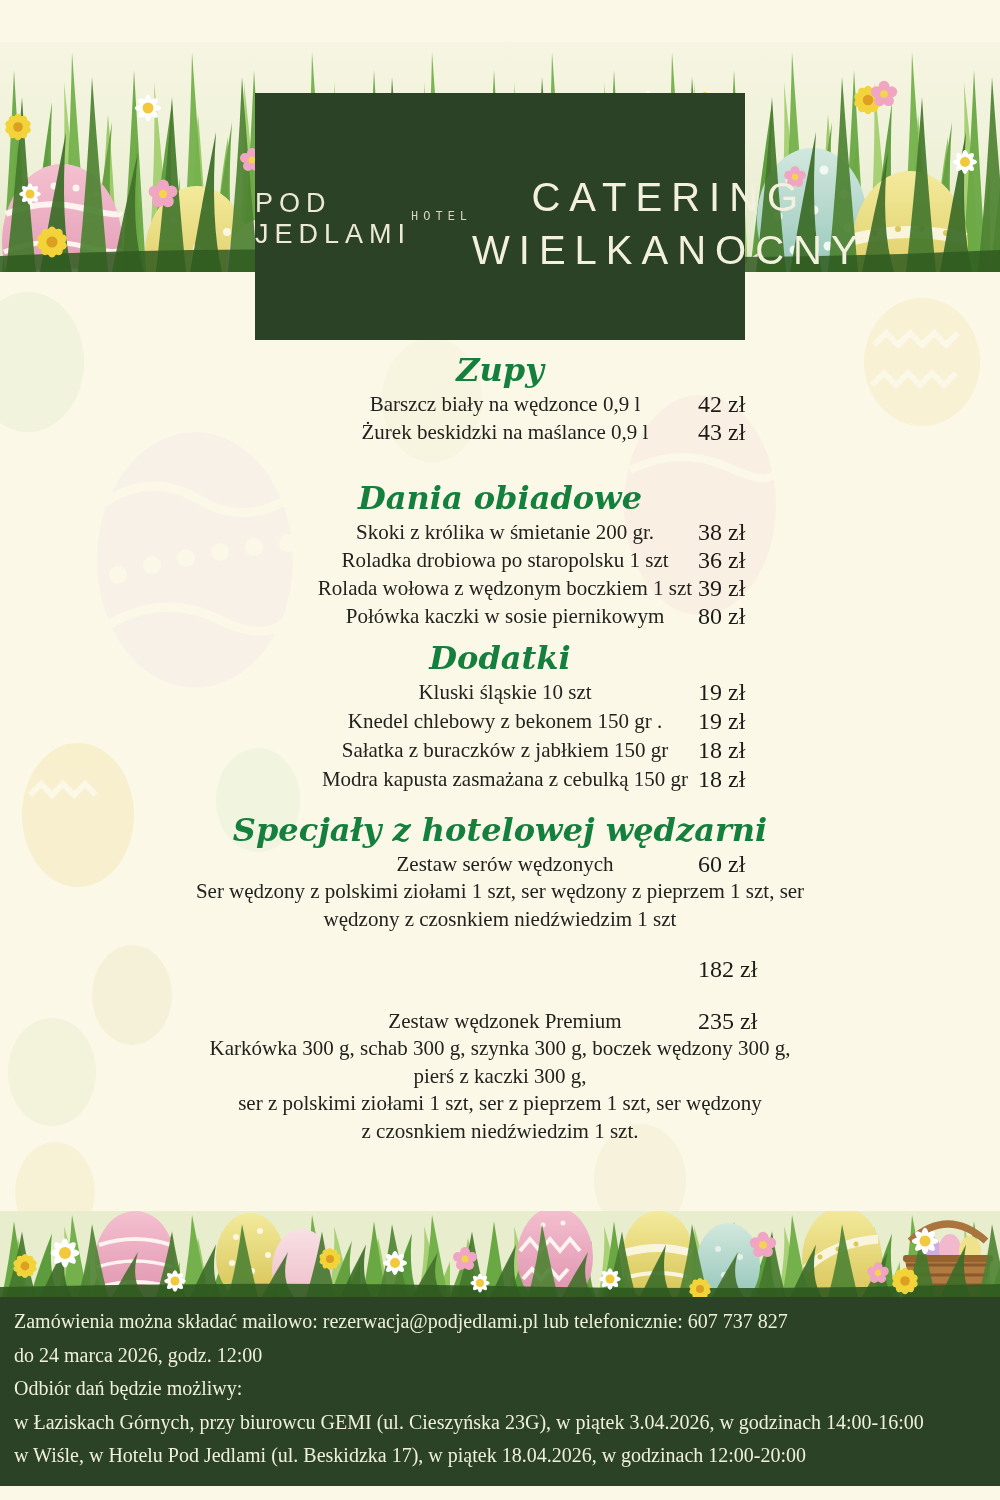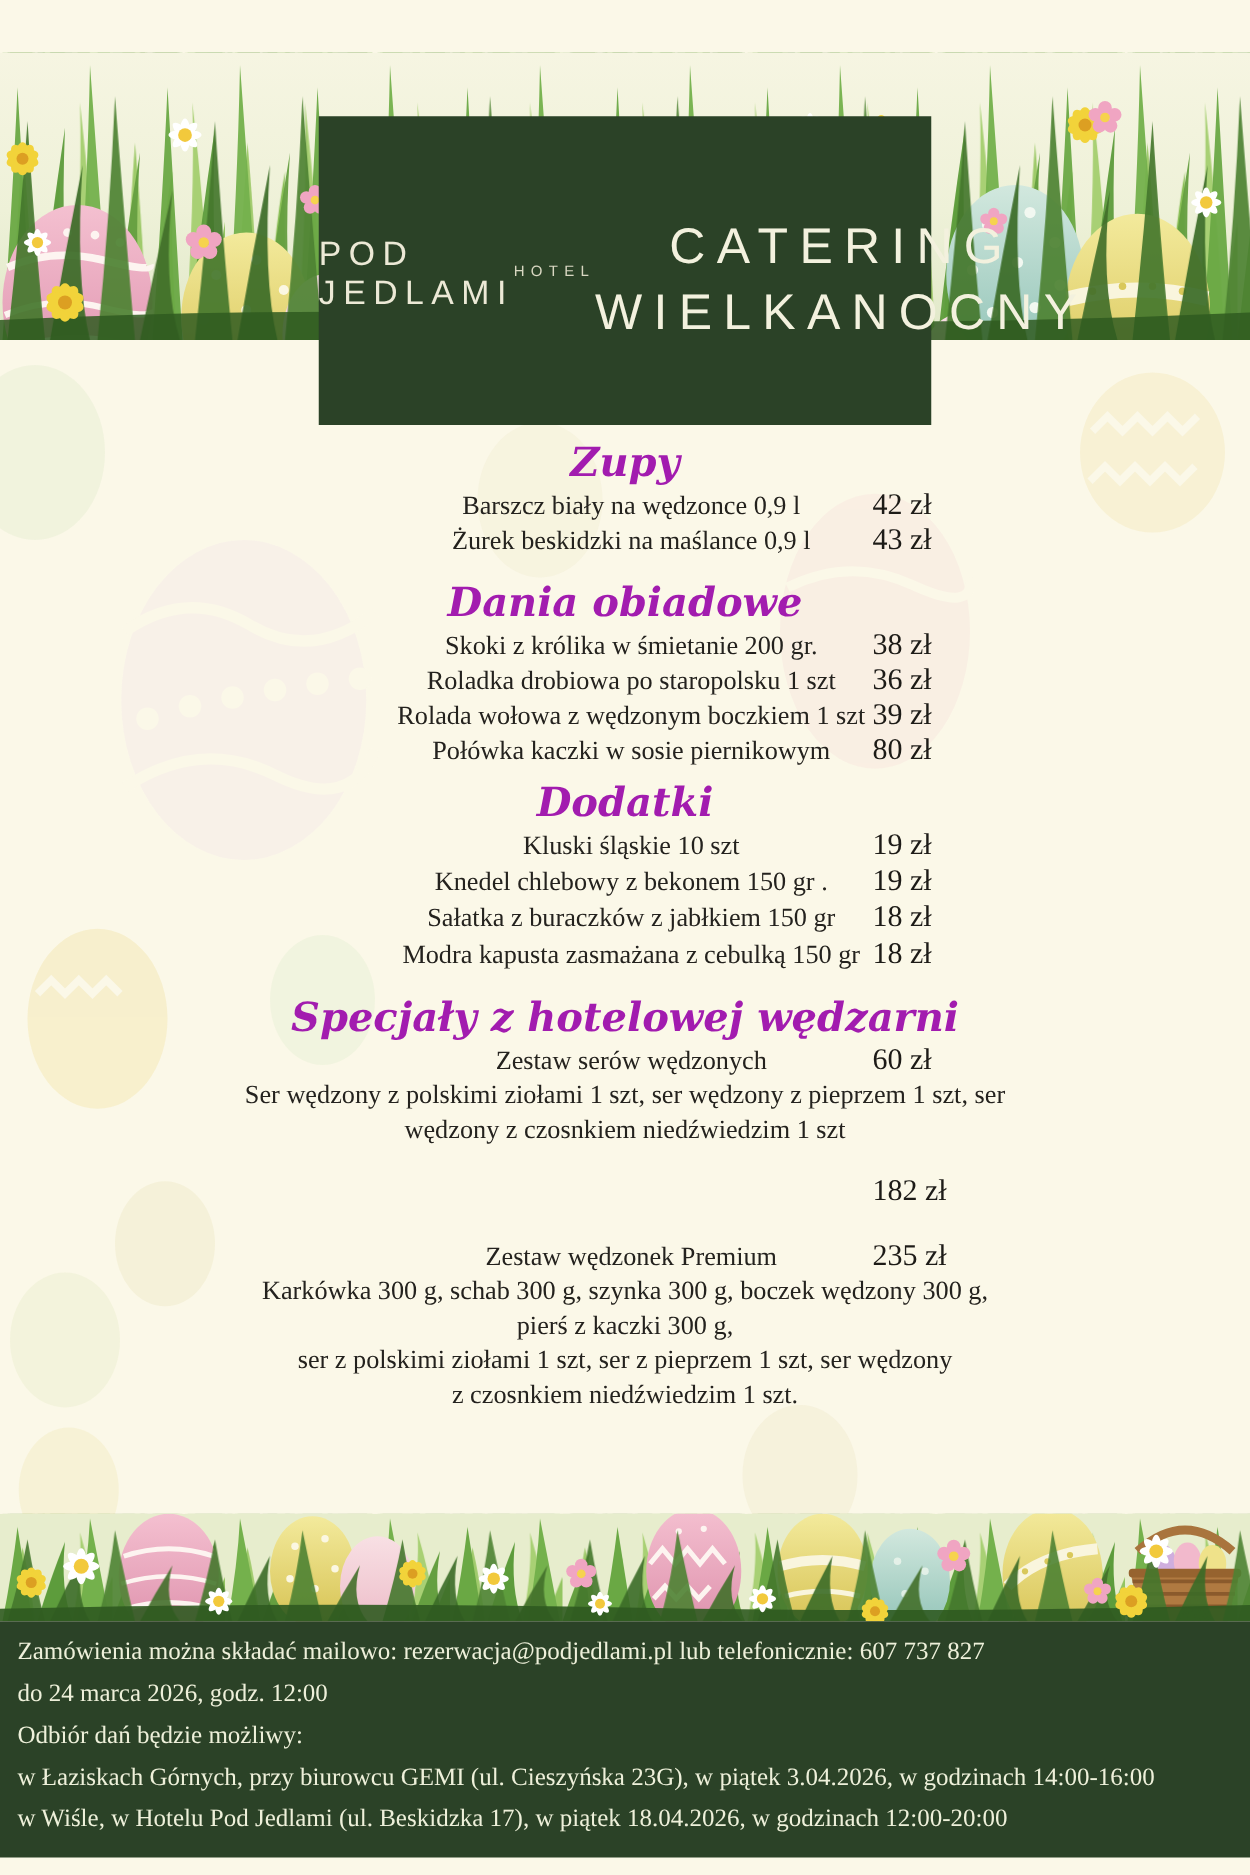--- a/index.html
+++ b/index.html
@@ -7,27 +7,27 @@
         font-family:"Liberation Serif", serif;color:#24221e;}
   .watermarks{position:absolute;left:0;top:0;z-index:0;}
   .band{position:absolute;left:0;z-index:1;display:block;}
   .band-top{top:42px;}
   .band-bottom{top:1211px;}
   .header-box{position:absolute;left:255px;top:93px;width:490px;height:247px;background:#2b4227;
               z-index:2;display:flex;align-items:center;justify-content:flex-start;}
   .logo-icon{margin-top:10px;}
   .brand{color:#ece9d6;font-family:"Liberation Sans", sans-serif;font-size:27px;letter-spacing:6px;
          font-weight:400;margin-top:4px;}
-  .brand-sub{color:#d9d7c2;font-family:Liberation Sans, sans-serif;font-size:12px;letter-spacing:5px;margin-top:1px;}
+  .brand-sub{color:#d9d7c2;font-family:Liberation Mono, monospace;font-size:12px;letter-spacing:5px;margin-top:1px;}
   .poster-title{color:#f3f1de;font-family:Liberation Sans, sans-serif;font-weight:400;font-size:40px;
                 letter-spacing:9px;line-height:53px;text-align:center;margin-top:14px;}
   .menu{position:absolute;left:0;top:350px;width:1000px;z-index:2;}
   .section-title{font-family:"DejaVu Serif", serif;font-style:italic;font-weight:600;font-size:32px;
-                 line-height:40px;color:#a21caf;text-align:center;margin:0;}
-  .mt-dania{margin-top:16px;}
+                 line-height:40px;color:#15803d;text-align:center;margin:0;}
+  .mt-dania{margin-top:32px;}
   .mt-dodatki{margin-top:8px;}
   .mt-specjaly{margin-top:16px;}
   .menu-row{position:relative;line-height:28px;font-size:21px;}
   .menu-row .name{position:absolute;left:200px;width:610px;text-align:center;white-space:nowrap;}
   .menu-row .price{position:absolute;left:698px;width:110px;text-align:left;font-size:24px;color:#1d1b17;}
   .menu-row{height:28px;}
   .dodatki .menu-row{height:29px;line-height:29px;}
   .combo{margin-top:0;}
   .combo .menu-row{height:28px;}
   .combo-desc{position:relative;left:150px;width:700px;text-align:center;font-size:21px;line-height:27.5px;

